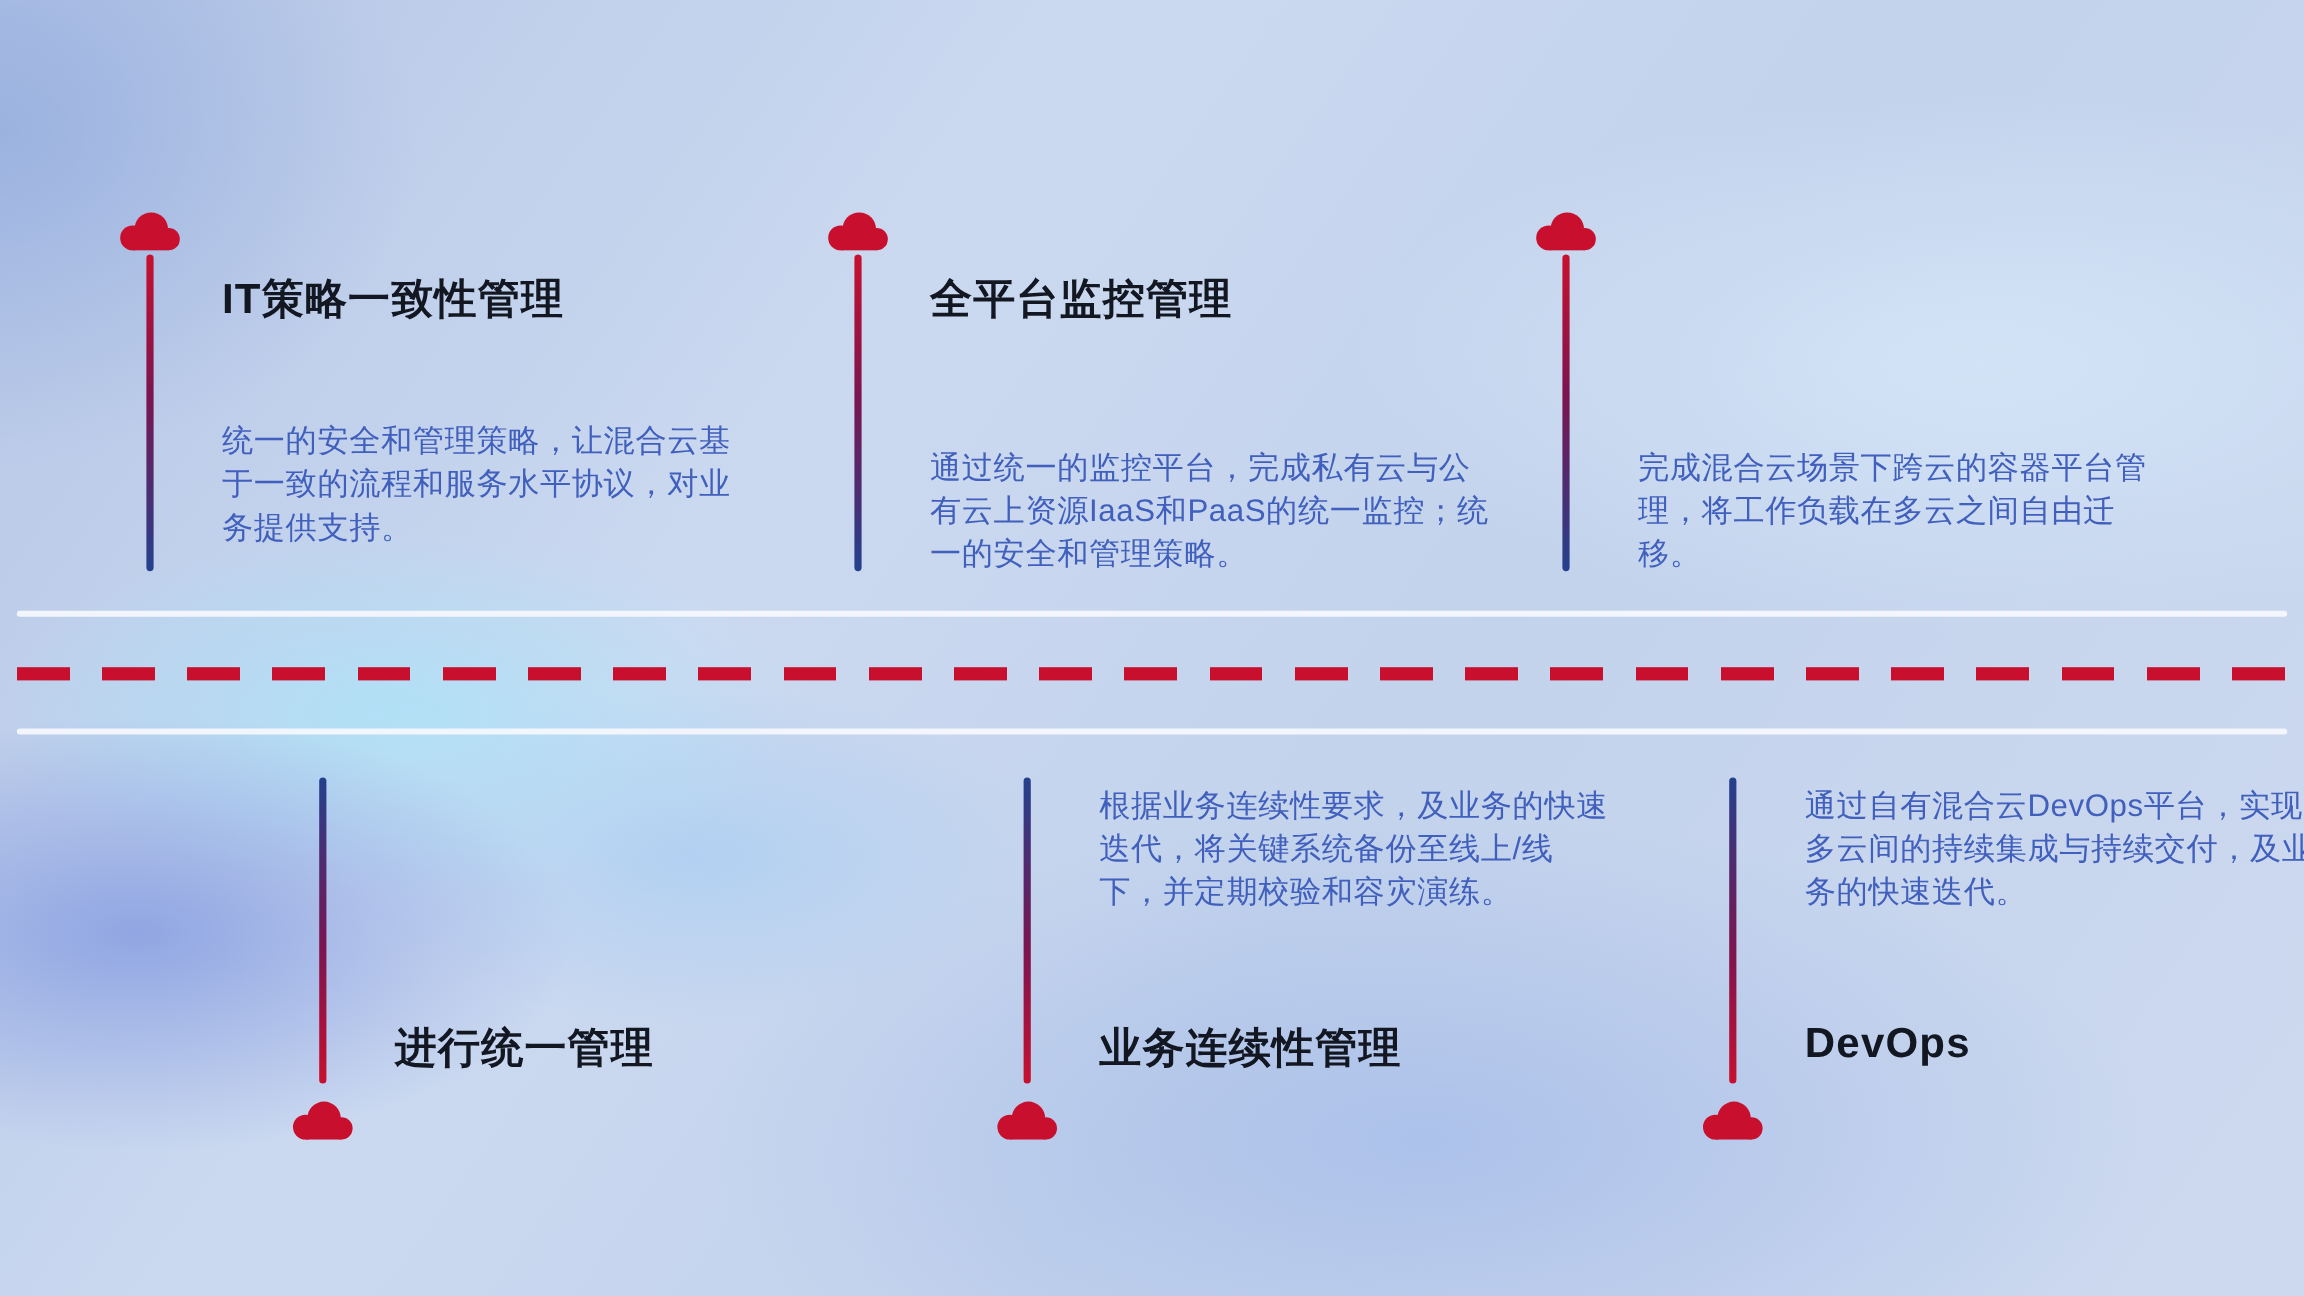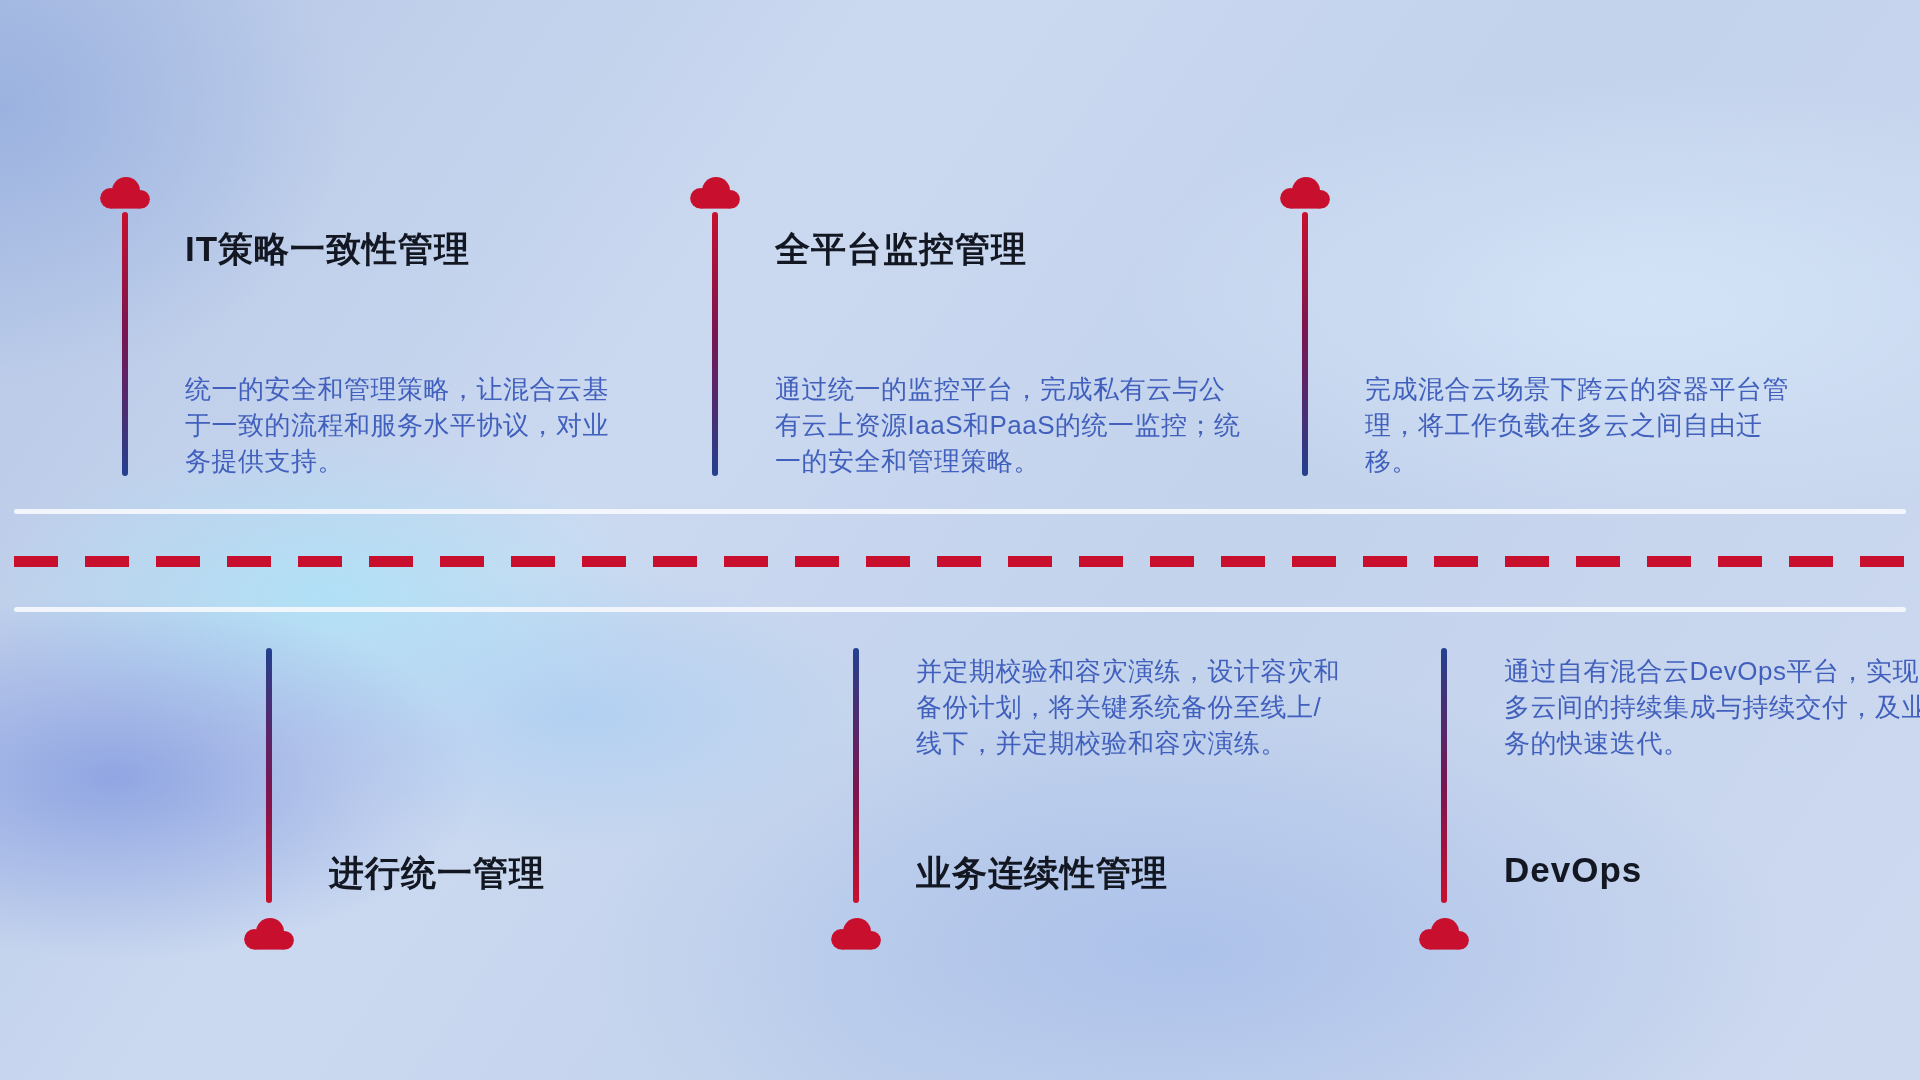--- a/index.html
+++ b/index.html
@@ -77,21 +77,21 @@
       <g fill="#c8102e">
         <circle cx="14" cy="26" r="10"></circle>
         <circle cx="29" cy="19" r="13.5"></circle>
         <circle cx="43" cy="27" r="9"></circle>
         <rect x="14" y="25" width="29" height="11"></rect>
       </g>
     </svg>
   </div>
   <div class="vline down" style="left:125px; top:212px; height:264px;"></div>
   <div class="item-title" style="left:185px; top:226px;">IT策略一致性管理</div>
-  <div class="item-desc" style="left:185px; top:371px; width:435px;">统一的安全和管理策略，让混合云基于一致的流程和服务水平协议，对业务提供支持。</div>
+  <div class="item-desc" style="left:185px; top:350px; width:435px;font-family:Liberation Serif, serif;">统一的安全和管理策略，让混合云基于一致的流程和服务水平协议，对业务提供支持。</div>
 
   <div class="cloud-icon" style="left:715px; top:171px;">
     <svg viewBox="0 0 56 38" aria-hidden="true">
       <g fill="#c8102e">
         <circle cx="14" cy="26" r="10"></circle>
         <circle cx="29" cy="19" r="13.5"></circle>
         <circle cx="43" cy="27" r="9"></circle>
         <rect x="14" y="25" width="29" height="11"></rect>
       </g>
     </svg>
@@ -134,21 +134,21 @@
   <div class="cloud-icon" style="left:856px; top:912px;">
     <svg viewBox="0 0 56 38" aria-hidden="true">
       <g fill="#c8102e">
         <circle cx="14" cy="26" r="10"></circle>
         <circle cx="29" cy="19" r="13.5"></circle>
         <circle cx="43" cy="27" r="9"></circle>
         <rect x="14" y="25" width="29" height="11"></rect>
       </g>
     </svg>
   </div>
-  <div class="item-desc" style="left:916px; top:653px; width:430px;">并定期校验和容灾演练，设计容灾和备份计划，将关键系统备份至线上/线下，并定期校验和容灾演练。</div>
+  <div class="item-desc" style="left:916px; top:653px; width:430px;">根据业务连续性要求，及业务的快速迭代，将关键系统备份至线上/线下，并定期校验和容灾演练。</div>
   <div class="item-title" style="left:916px; top:850px;">业务连续性管理</div>
 
   <div class="vline up" style="left:1444px; top:648px; height:255px;"></div>
   <div class="cloud-icon" style="left:1444px; top:912px;">
     <svg viewBox="0 0 56 38" aria-hidden="true">
       <g fill="#c8102e">
         <circle cx="14" cy="26" r="10"></circle>
         <circle cx="29" cy="19" r="13.5"></circle>
         <circle cx="43" cy="27" r="9"></circle>
         <rect x="14" y="25" width="29" height="11"></rect>

